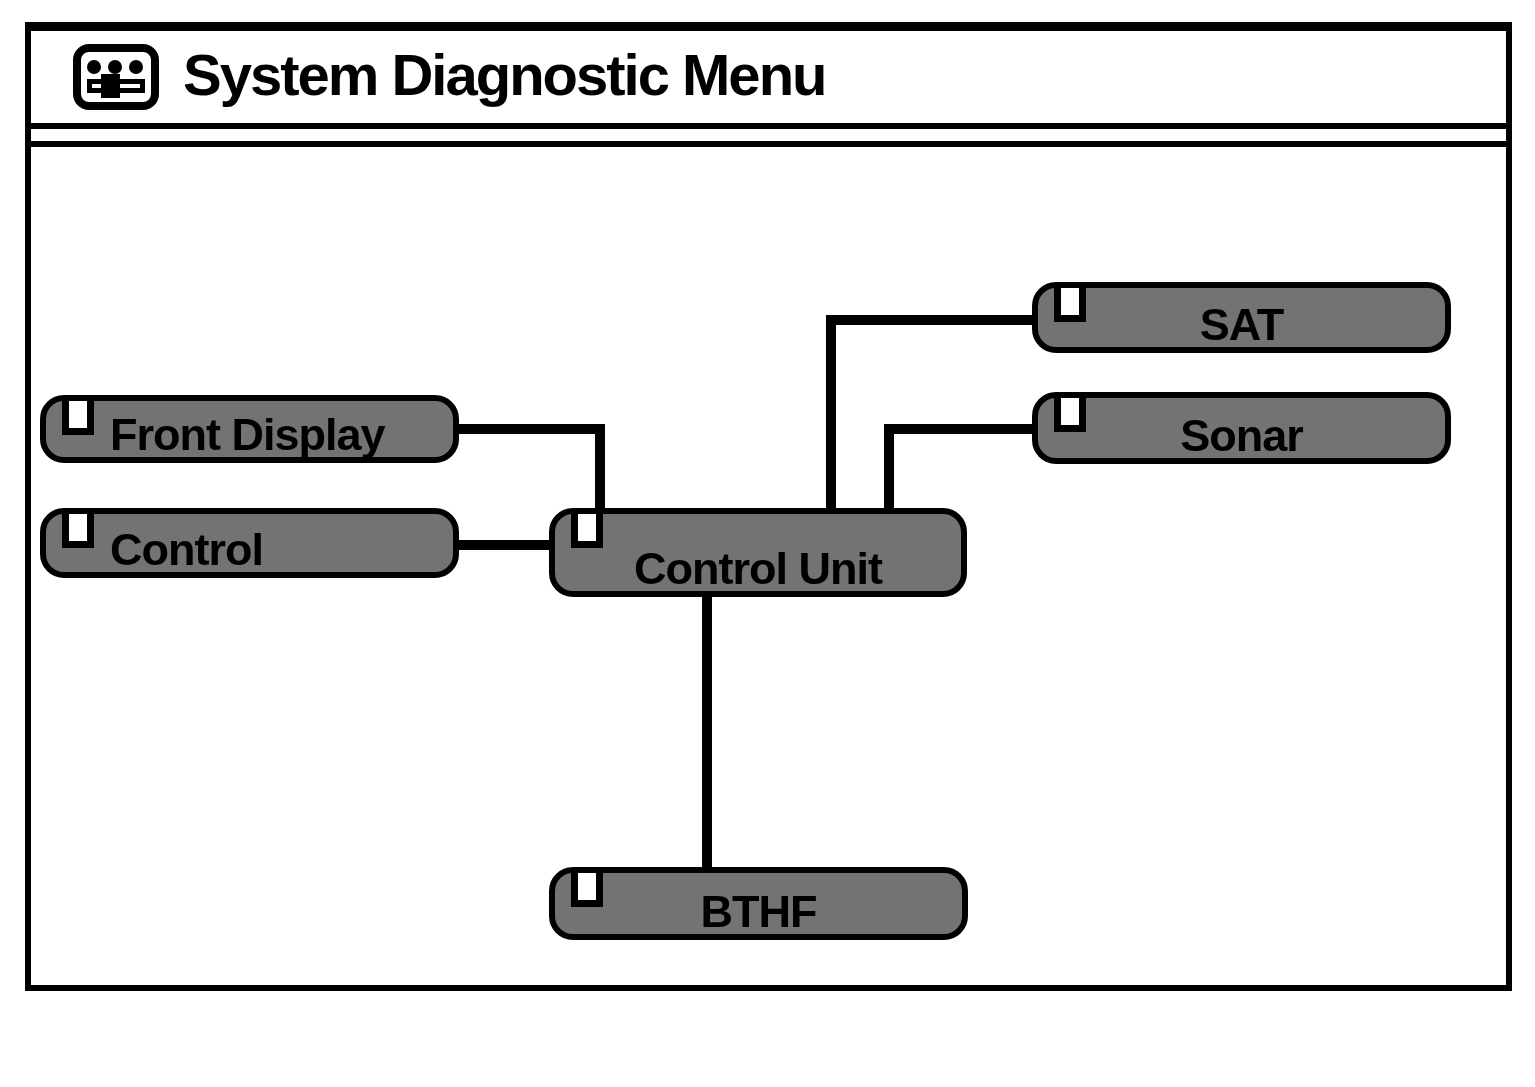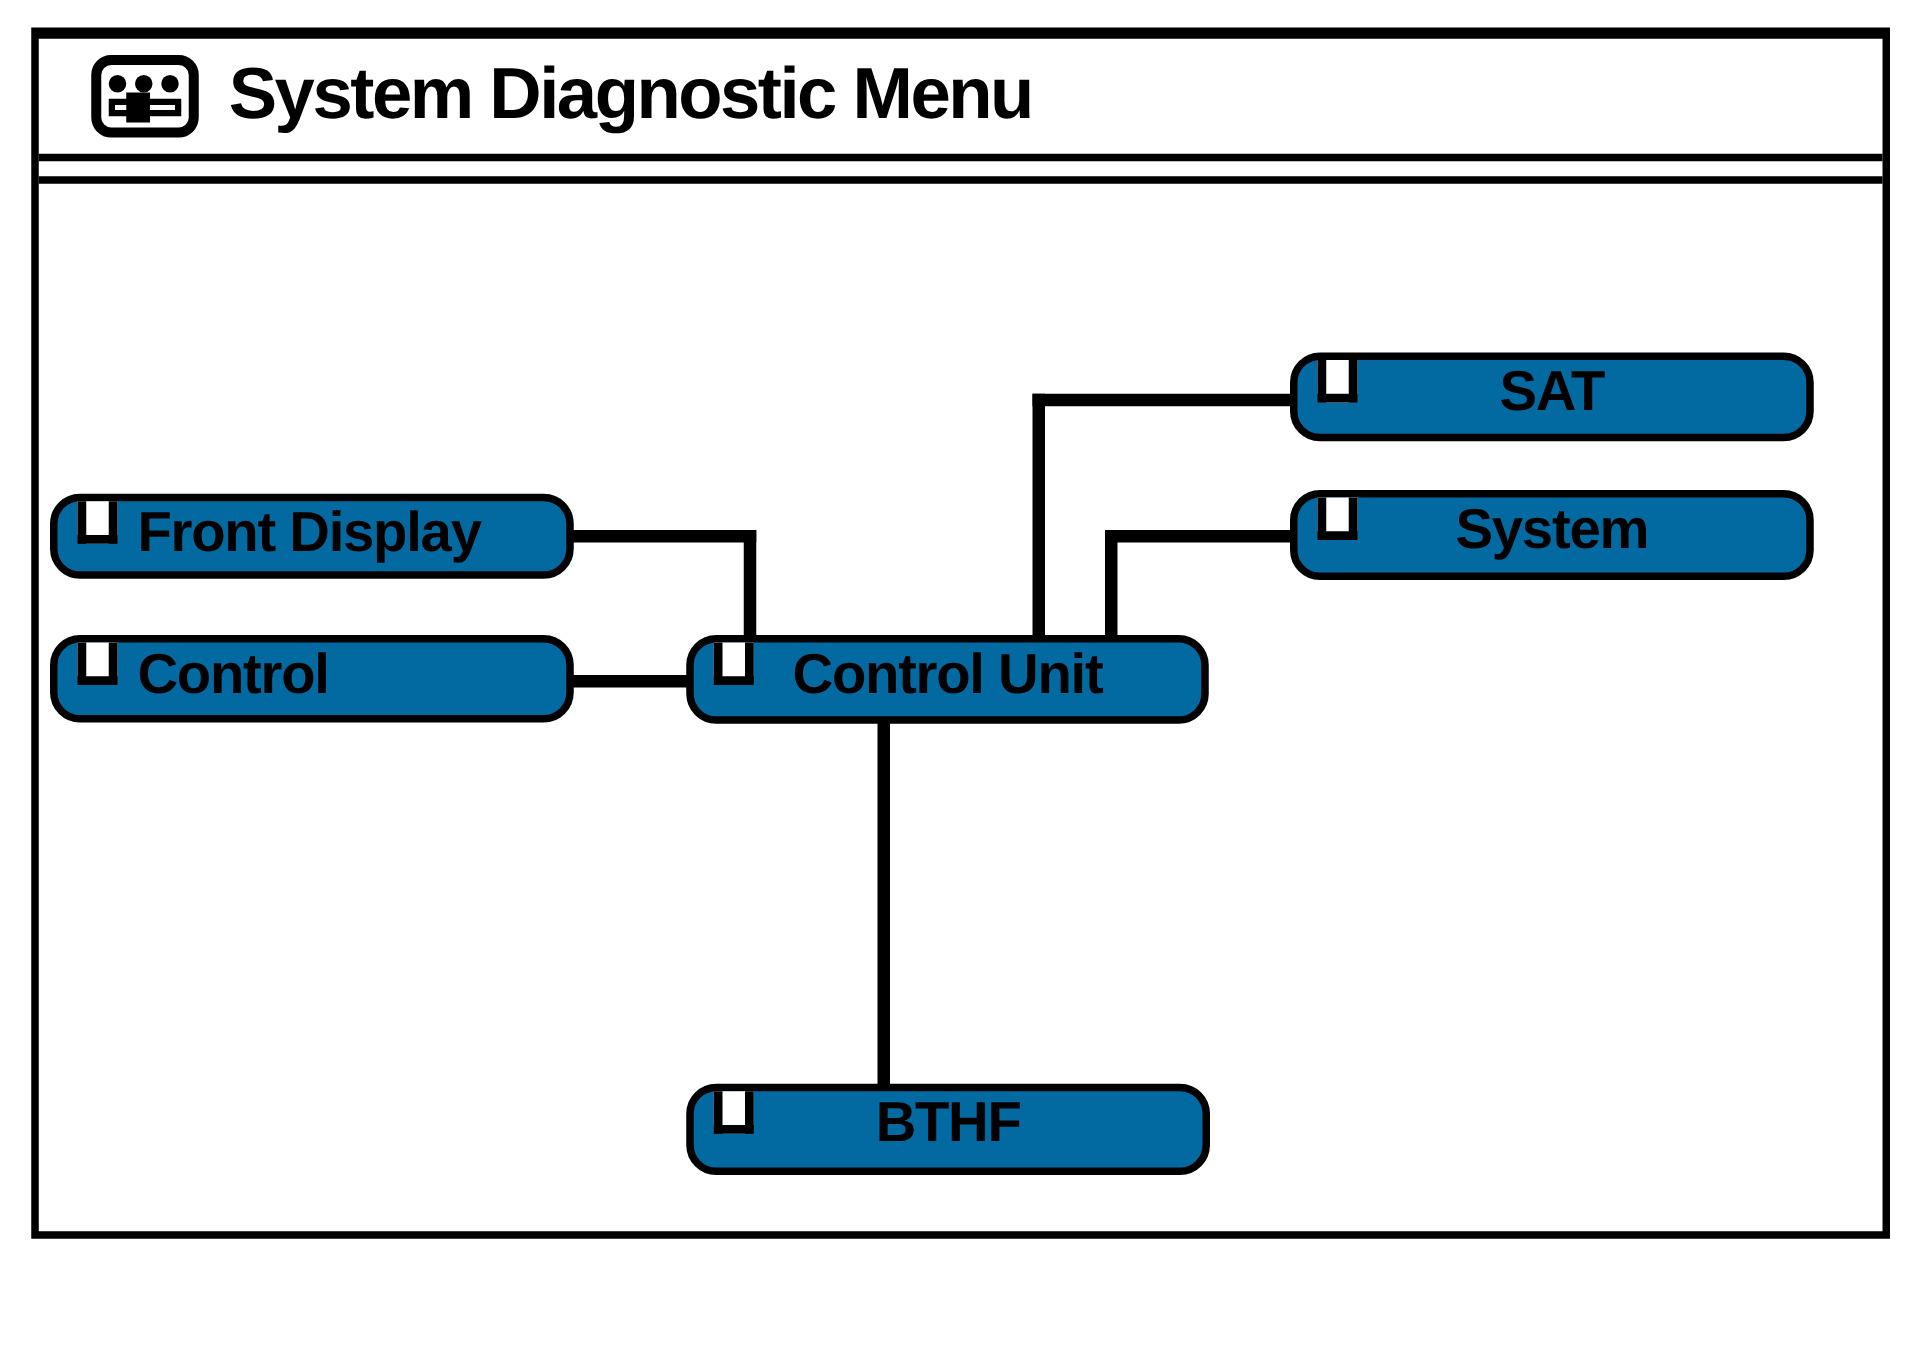--- a/index.html
+++ b/index.html
@@ -84,23 +84,23 @@
     line-height: 1;
     padding-bottom: 4px;
   }
 
   
   .node {
     position: absolute;
     box-sizing: border-box;
     border: 6px solid #000;
     border-radius: 24px;
-    background: #0369a1;
+    background: #737373;
     display: flex;
-    align-items: flex-start;
+    align-items: flex-end;
     z-index: 2;
   }
   .node .tab-icon {
     position: absolute;
     top: 0; left: 16px;
     width: 32px; height: 34px;
     box-sizing: border-box;
     border: 7px solid #000;
     border-top: none;
     background: #fff;
@@ -111,21 +111,21 @@
     letter-spacing: -1px;
     line-height: 1;
     padding-top: 2px;
     white-space: nowrap;
   }
   .node.node-left .label { margin-left: 64px; }
   .node.node-center { justify-content: center; }
 
   #node-front-display { left: 40px;   top: 395px; width: 419px; height: 68px; }
   #node-switches      { left: 40px;   top: 508px; width: 419px; height: 70px; }
-  #node-control-unit  { left: 549px;  top: 508px; width: 418px; height: 71px; }
+  #node-control-unit  { left: 549px;  top: 508px; width: 418px; height: 89px; }
   #node-sat           { left: 1032px; top: 282px; width: 419px; height: 71px; }
   #node-sonar         { left: 1032px; top: 392px; width: 419px; height: 72px; }
   #node-bthf          { left: 549px;  top: 867px; width: 419px; height: 73px; }
 
   
   .wire { position: absolute; background: #000; z-index: 1; }
   #wire-fd-h    { left: 455px; top: 424px; width: 150px; height: 10px; }
   #wire-fd-v    { left: 595px; top: 424px; width: 10px;  height: 90px; }
   #wire-sw-h    { left: 455px; top: 540px; width: 100px; height: 10px; }
   #wire-sat-h   { left: 826px; top: 315px; width: 210px; height: 10px; }
@@ -175,19 +175,19 @@
   <span class="label">Control Unit</span>
 </div>
 
 <div class="node node-center" id="node-sat">
   <span class="tab-icon"></span>
   <span class="label">SAT</span>
 </div>
 
 <div class="node node-center" id="node-sonar">
   <span class="tab-icon"></span>
-  <span class="label">System</span>
+  <span class="label">Sonar</span>
 </div>
 
 <div class="node node-center" id="node-bthf">
   <span class="tab-icon"></span>
   <span class="label">BTHF</span>
 </div>
 
 </body></html>

